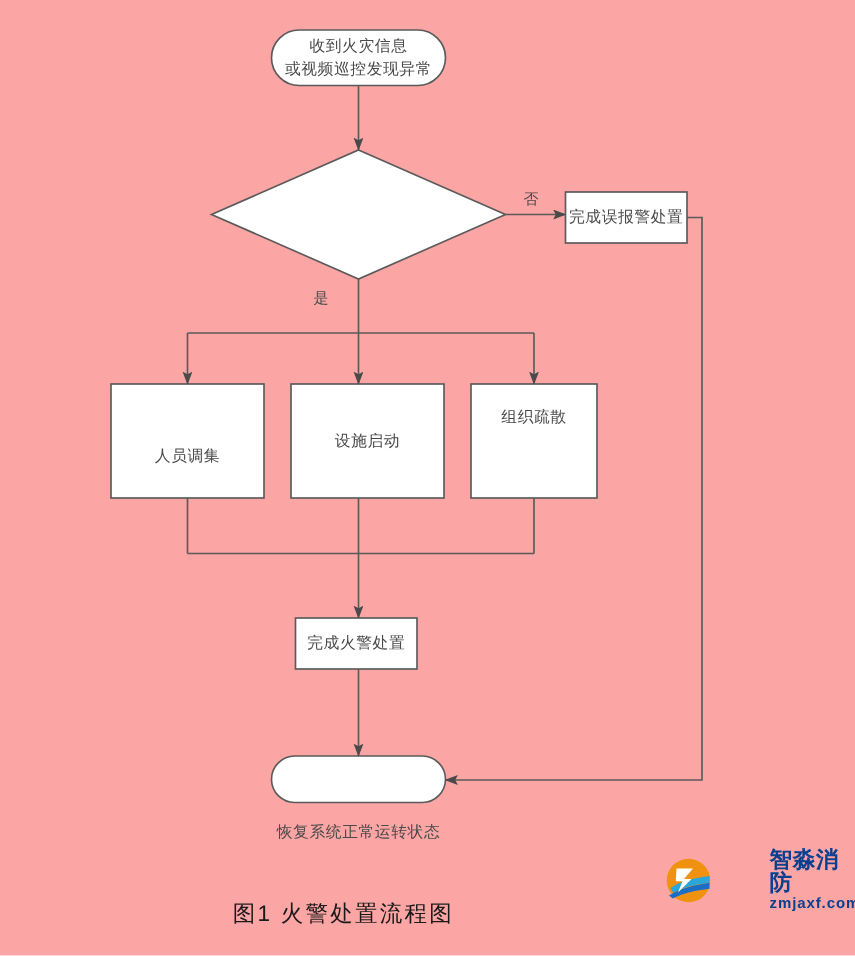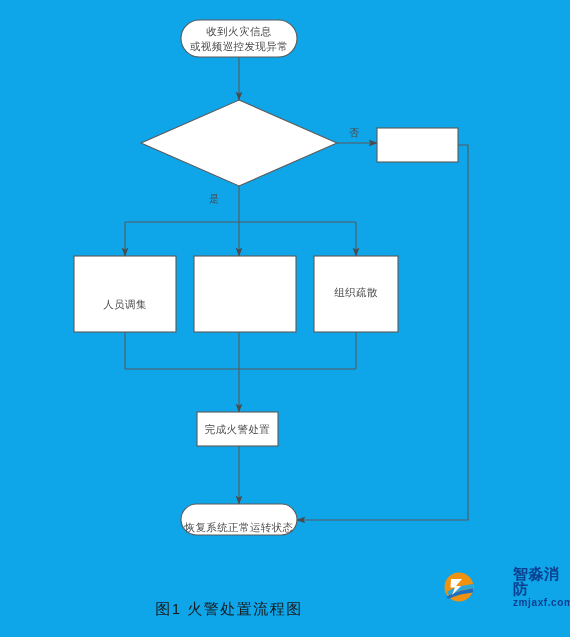--- a/index.html
+++ b/index.html
@@ -7,21 +7,21 @@
     padding: 0;
     background: #ffffff;
   }
   body {
     font-family: "Liberation Sans", "DejaVu Sans", sans-serif;
   }
   #page {
     position: relative;
     width: 570px;
     height: 637px;
-    background: #0ea5e9;
+    background: #fca5a5;
     overflow: hidden;
   }
   #flow-svg {
     position: absolute;
     left: 0;
     top: 0;
     width: 570px;
     height: 637px;
   }
   .node-text {
@@ -140,29 +140,31 @@
       <path d="M239,446 L239,504" marker-end="url(#arrow)"></path>
 
       <path d="M458,145 L468,145 L468,520 L297,520" marker-end="url(#arrow)"></path>
     </g>
   </svg>
 
   <div class="node-text" style="left:181px; top:20px; width:116px; height:37px;">收到火灾信息
 或视频巡控发现异常</div>
 
 
+  <div class="node-text" style="left:377px; top:128px; width:81px; height:34px;">完成误报警处置</div>
 
   <div class="node-text" style="left:74px; top:256px; width:102px; height:96px;">人员调集</div>
 
+  <div class="node-text" style="left:194px; top:256px; width:102px; height:76px;">设施启动</div>
 
-  <div class="node-text" style="left:314px; top:254px; width:84px; height:76px;">组织疏散</div>
+  <div class="node-text" style="left:314px; top:240px; width:84px; height:76px;">组织疏散</div>
 
   <div class="node-text" style="left:197px; top:412px; width:81px; height:34px;border-radius:14px;">完成火警处置</div>
 
-  <div class="node-text" style="left:181px; top:504px; width:116px; height:46px;">恢复系统正常运转状态</div>
+  <div class="node-text" style="left:181px; top:532px; width:116px; height:46px;">恢复系统正常运转状态</div>
 
   <div class="edge-label" style="left:349px; top:126px;">否</div>
 
   <div class="edge-label" style="left:209px; top:192px;">是</div>
 
   <div id="caption">图1 火警处置流程图</div>
 
   <div id="watermark">
     <svg id="watermark-logo" viewBox="0 0 60 60">
       <circle cx="30" cy="30" r="29" fill="#f0920f"></circle>

